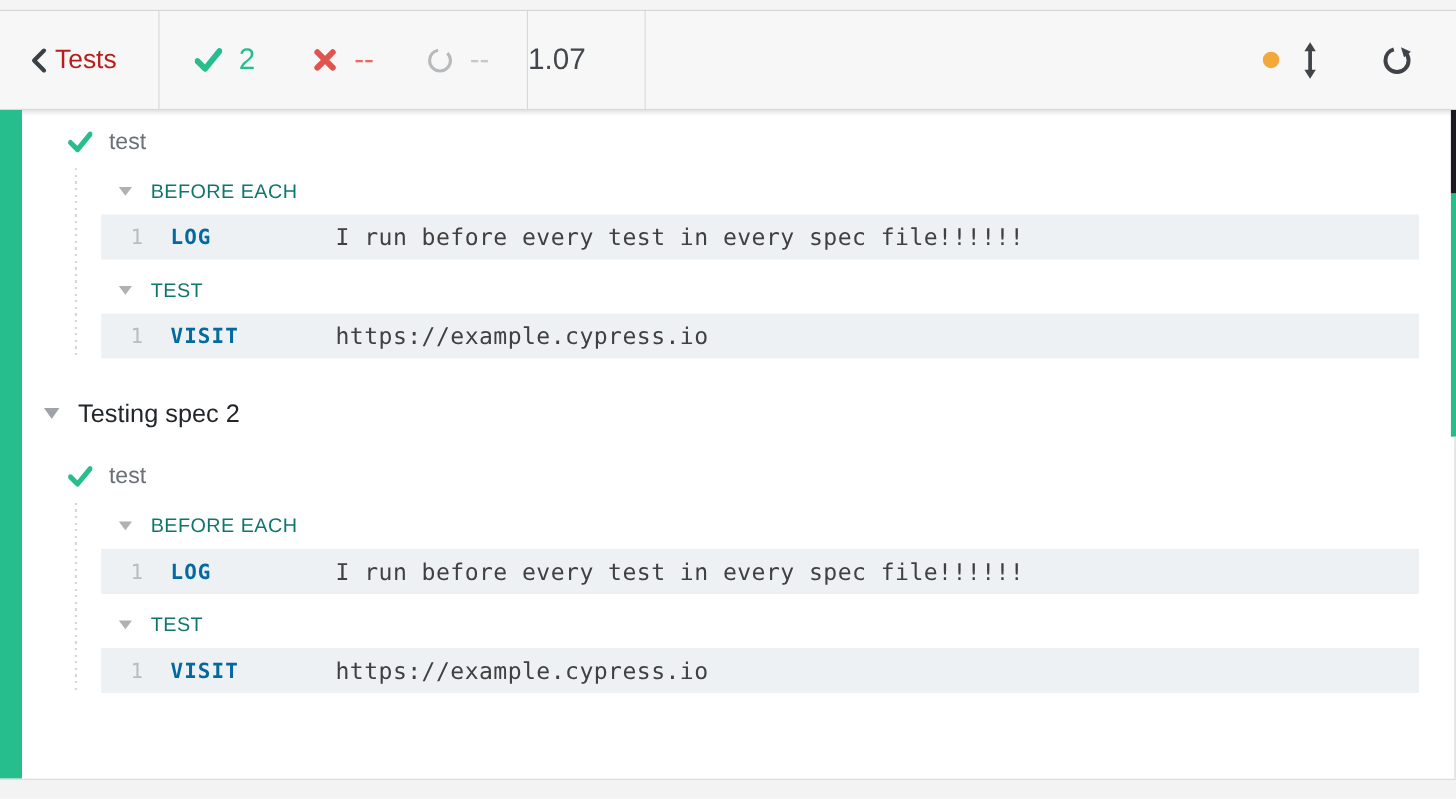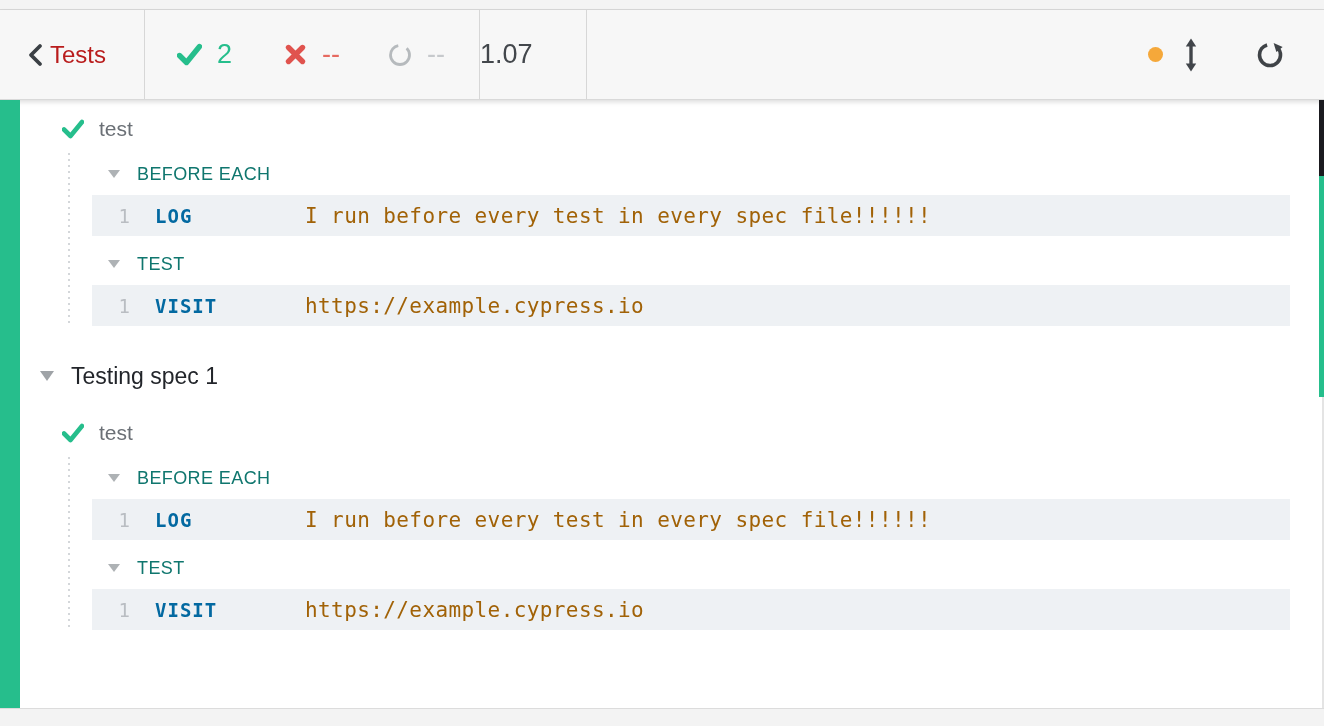--- a/index.html
+++ b/index.html
@@ -48,21 +48,21 @@
 
   .section-header { display:flex; align-items:center; height:26px; margin-left:108px; cursor:pointer; }
   .caret-section { border-left:6.5px solid transparent; border-right:6.5px solid transparent; border-top:8px solid #aeb2b5; margin-right:17px; }
   .section-label { font-size:18px; color:#0f766e; letter-spacing:.4px; }
 
   .cmd-row { display:flex; align-items:center; height:41px; margin-left:92px; margin-right:34px; background:#eef1f4; cursor:pointer; }
   .section-header + .cmd-row { margin-top:8px; }
   .cmd-row + .section-header { margin-top:15px; }
   .cmd-num { width:38px; text-align:right; font-family:"DejaVu Sans Mono", monospace; font-size:19px; color:#b9bdc2; }
   .cmd-method { margin-left:25px; width:150px; font-family:"DejaVu Sans Mono", monospace; font-weight:bold; font-size:19px; color:#0369a1; letter-spacing:1px; }
-  .cmd-message { font-family:"DejaVu Sans Mono", monospace; font-size:21px; color:#a16207; letter-spacing:.4px; white-space:pre; }
+  .cmd-message { font-family:"DejaVu Sans Mono", monospace; font-size:21px; color:#404040; letter-spacing:.4px; white-space:pre; }
 
   
   .edge-dark  { position:absolute; right:0; top:100px; height:76px;  width:5px; background:#1a1a1f; }
   .edge-green { position:absolute; right:0; top:176px; height:221px; width:5px; background:var(--green); }
   .edge-faint { position:absolute; right:0; top:397px; height:311px; width:2px; background:#e4e4e4; }
   .footer-strip { position:absolute; left:0; right:0; bottom:0; height:18px; background:#f3f3f3; border-top:1px solid #dcdcdc; }
 
   svg { display:block; }
 </style>
 </head>
@@ -157,21 +157,21 @@
                 <span class="cmd-num">1</span>
                 <span class="cmd-method">VISIT</span>
                 <span class="cmd-message">https://example.cypress.io</span>
               </div>
             </div>
           </div>
         </section>
         <section class="spec-section">
           <div class="spec-header">
             <span class="caret caret-spec"></span>
-            <span class="spec-title">Testing spec 1</span>
+            <span class="spec-title">Testing spec 2</span>
           </div>
           <div class="test-block">
             <div class="test-row">
               <span class="test-check">
                 <svg width="22" height="20" viewBox="0 0 22 20">
                   <path d="M2 10.5 L8.5 17 L20 3" fill="none" stroke="#26be8c" stroke-width="4.6" stroke-linecap="round" stroke-linejoin="round"></path>
                 </svg>
               </span>
               <span class="test-name">test</span>
             </div>

